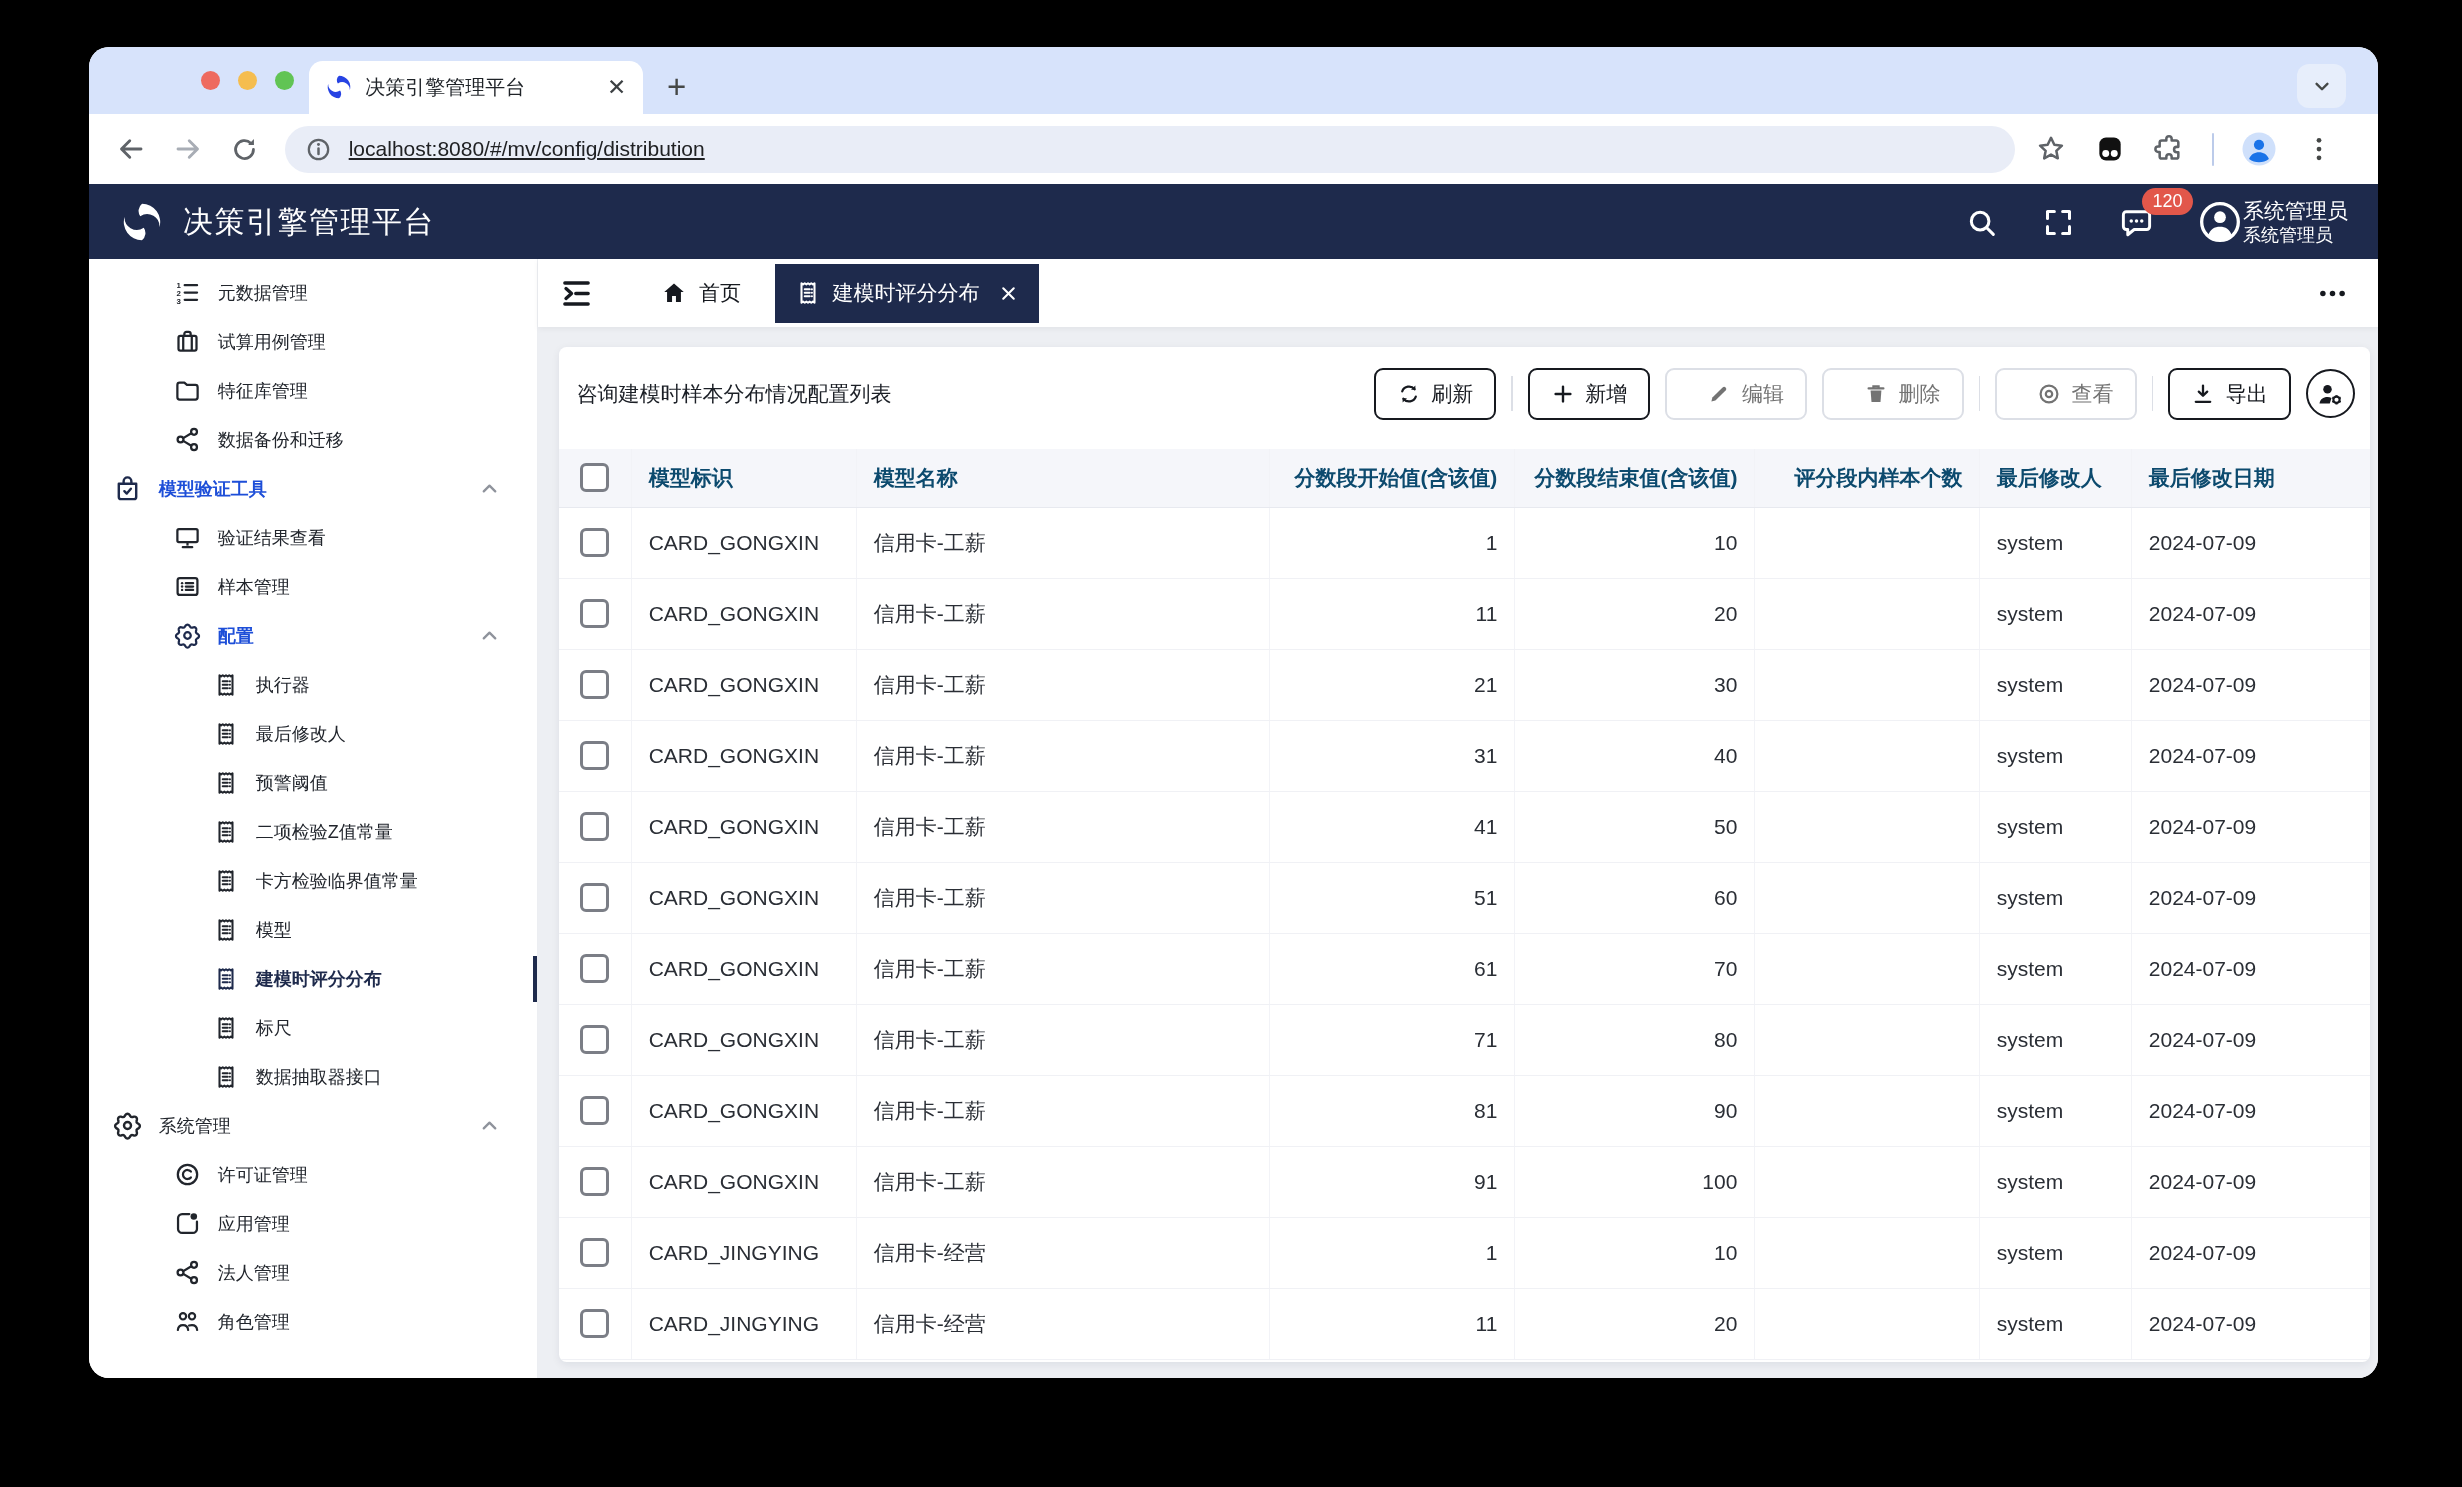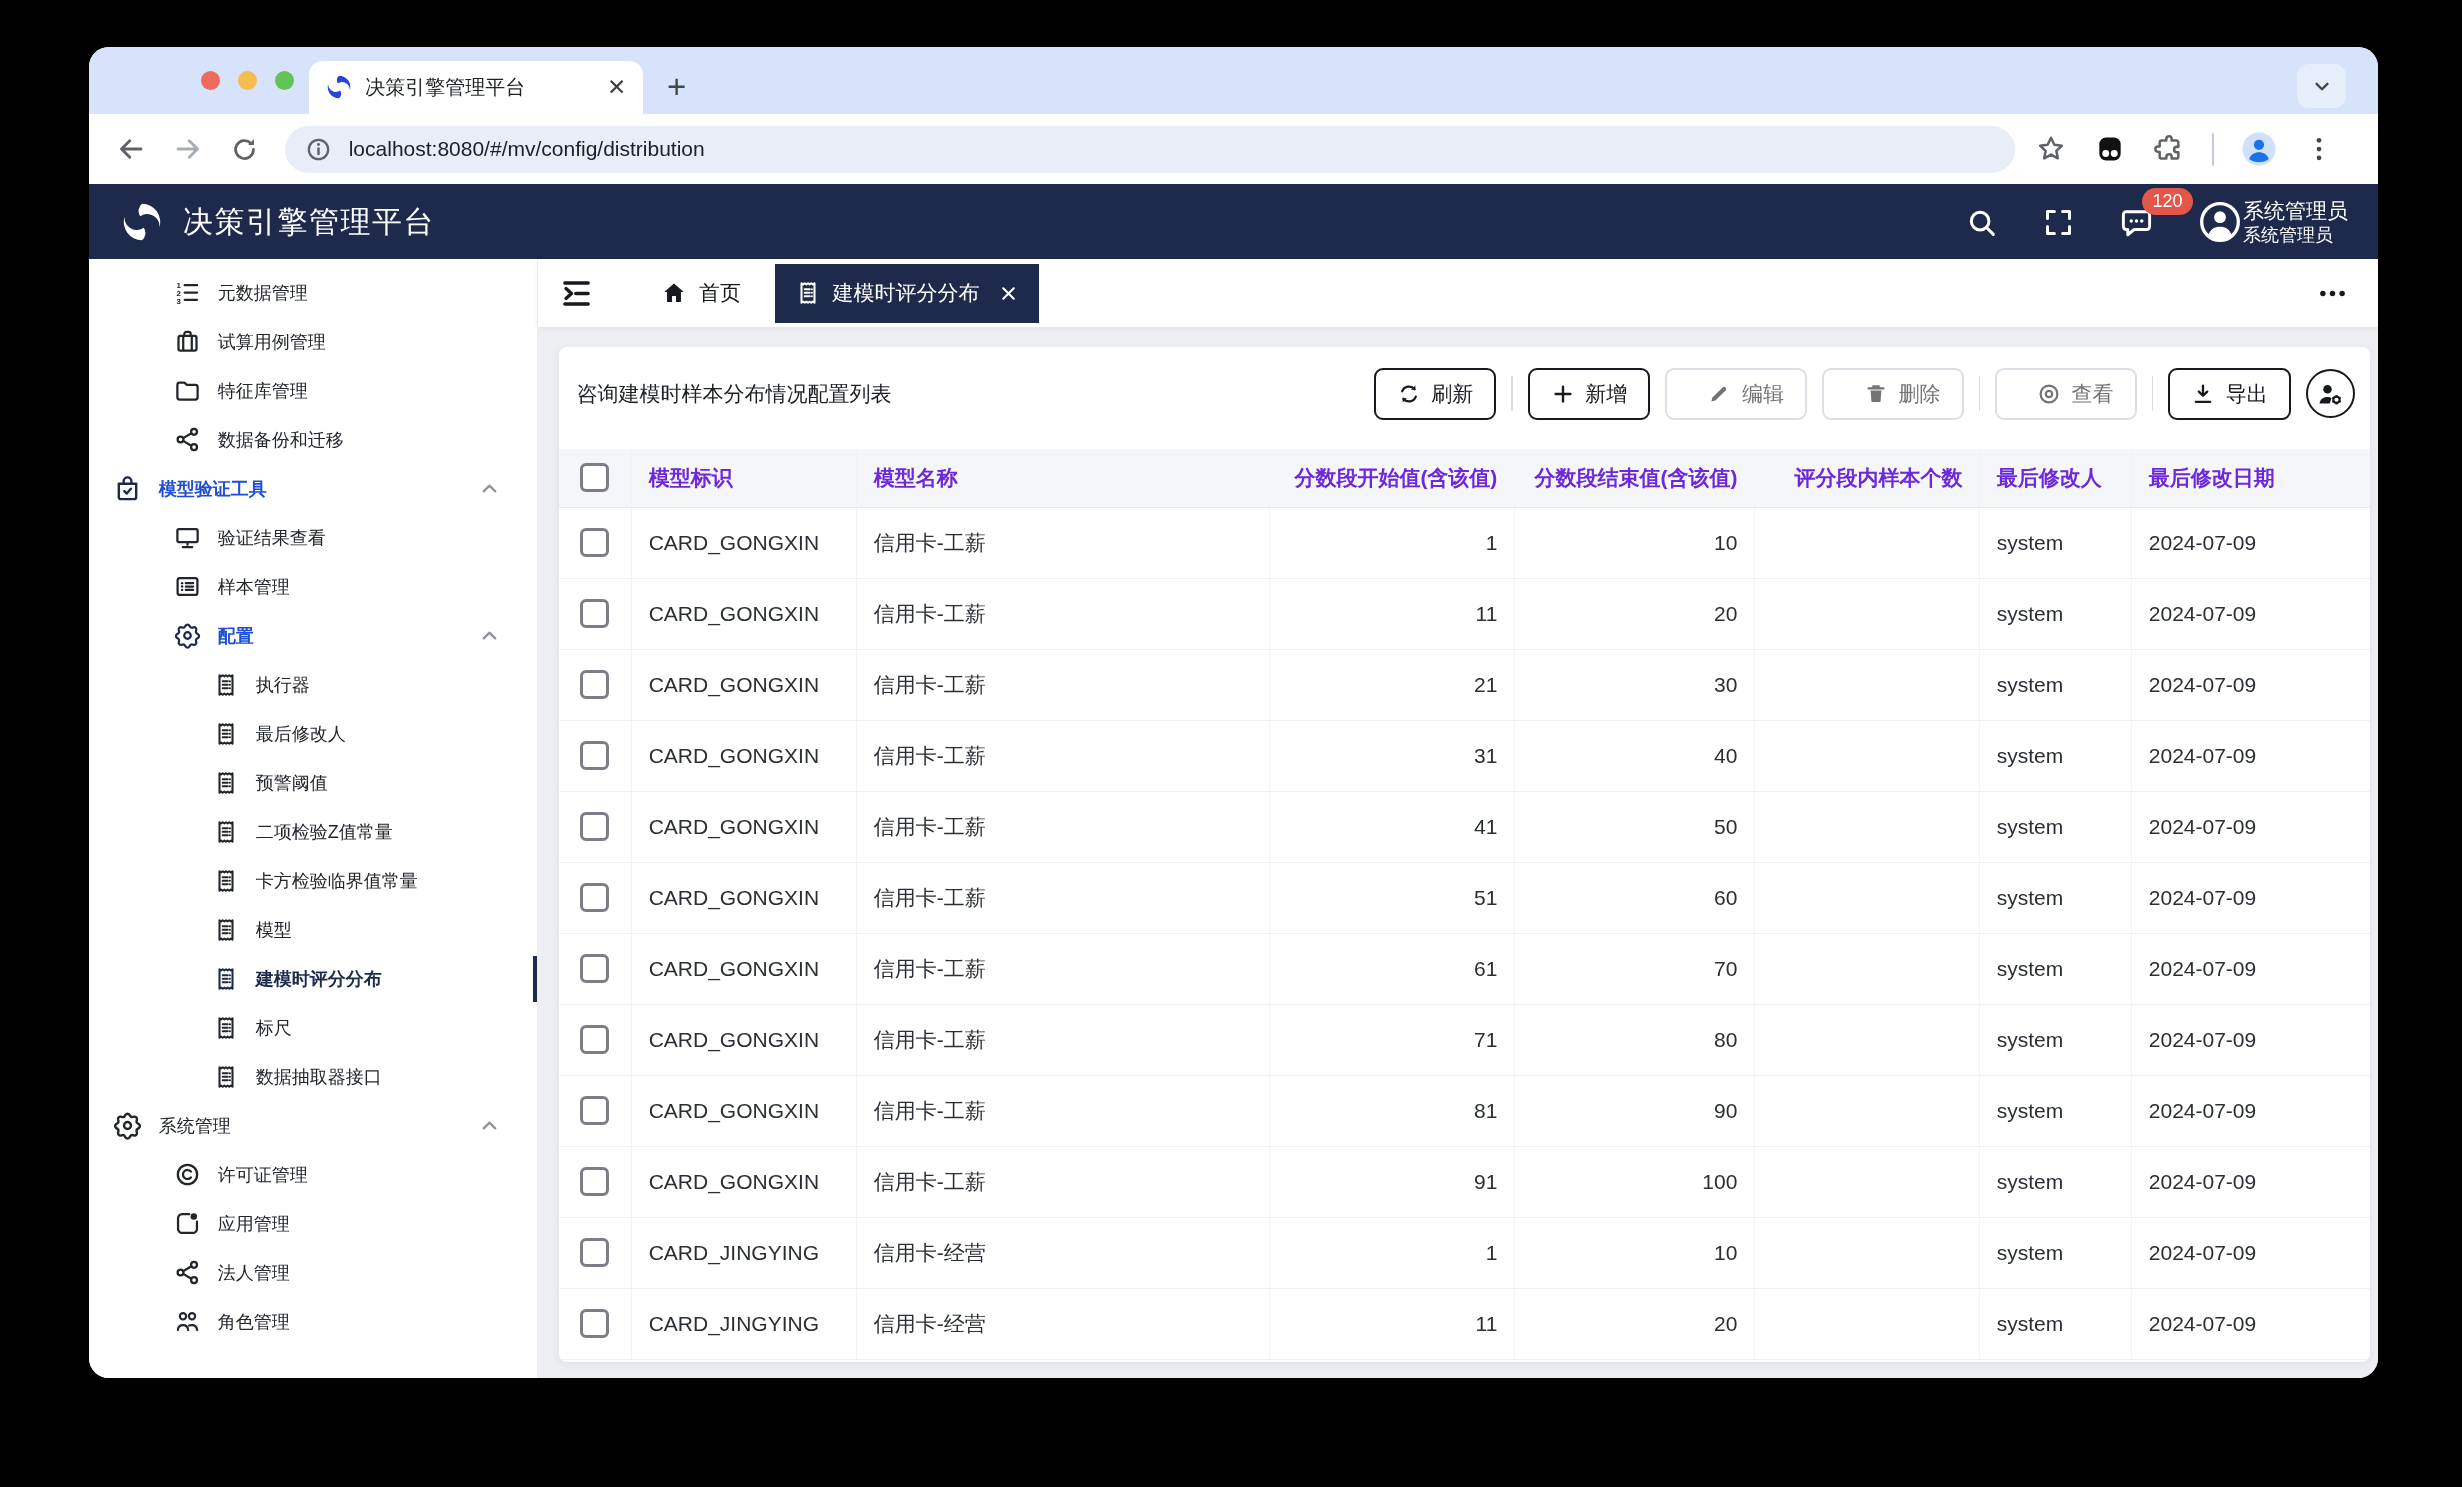--- a/index.html
+++ b/index.html
@@ -24,21 +24,21 @@
   .strip-chev { position:absolute; right:32px; top:16.7px; width:49px; height:44px; border-radius:12px;
     background:#e7eefb; display:flex; align-items:center; justify-content:center; color:#444746; }
 
   
   .btoolbar { position:relative; height:70px; background:#fff; display:flex; align-items:center; }
   .nav-ic { color:#5f6368; margin-left:27px; }
   .nav-ic.dis { color:#a8adb5; }
   .urlpill { margin-left:26px; width:1730px; height:47px; background:#e9edf7; border-radius:23.5px;
     display:flex; align-items:center; padding:0 20px; }
   .urlpill .info { color:#5f6368; }
-  .urlpill .url { margin-left:16.7px; font-size:21px; color:#202124; }
+  .urlpill .url { margin-left:16.7px; font-size:21px; color:#202124;text-decoration:underline; }
   .tb-right { display:flex; align-items:center; margin-left:20px; gap:27px; }
   .vsep { width:2.3px; height:33px; background:#bccbea; border-radius:1.5px; }
 
   
   .appheader { position:relative; height:76px; background:#1e2a4c; display:flex; align-items:center; color:#fff; }
   .logo { margin-left:32px; width:42px; height:42px; color:#fff; }
   .apptitle { margin-left:20px; font-size:30px; letter-spacing:1.5px; font-weight:500; }
   .ah-right { position:absolute; right:30px; display:flex; align-items:center; gap:44px; }
   .ah-ic { position:relative; color:#fff; }
   .badge { position:absolute; top:-16.7px; left:23px; background:#e2574a; color:#fff; font-size:18px;
@@ -88,21 +88,21 @@
   .btn.dis { border-color:#dcdfe6; color:#737373; cursor:default;padding-left:40px; }
   .bsep { width:1.5px; height:35px; background:#dcdfe6; }
   .btn-round { width:49px; height:49px; border-radius:50%; border:2.3px solid #16191f; background:#fff;
     display:flex; align-items:center; justify-content:center; color:#16191f; }
 
   
   table.grid { width:100%; border-collapse:collapse; table-layout:fixed; }
   .grid th, .grid td { font-size:21px; padding:0 16.7px; border-bottom:1.5px solid #f0f1f5;
     border-right:1.5px solid #f2f3f7; overflow:hidden; white-space:nowrap; }
   .grid th:last-child, .grid td:last-child { border-right:none; }
-  .grid thead th { height:58px; background:#f5f6fa; font-weight:bold; color:#6d28d9; text-align:left;
+  .grid thead th { height:58px; background:#f5f6fa; font-weight:bold; color:#0c4a6e; text-align:left;
     border-bottom:1.5px solid #e7e9ef; }
   .grid tbody td { height:71px; color:#2a2e35; }
   .grid .num, .grid thead th.num { text-align:right; }
   .grid .ck { text-align:center; padding:0; }
   .cbx { width:29px; height:29px; border:3px solid #7b7e86; border-radius:6px; display:inline-block;
     vertical-align:middle; background:#fff; }
 </style>
 </head>
 <body>
 

